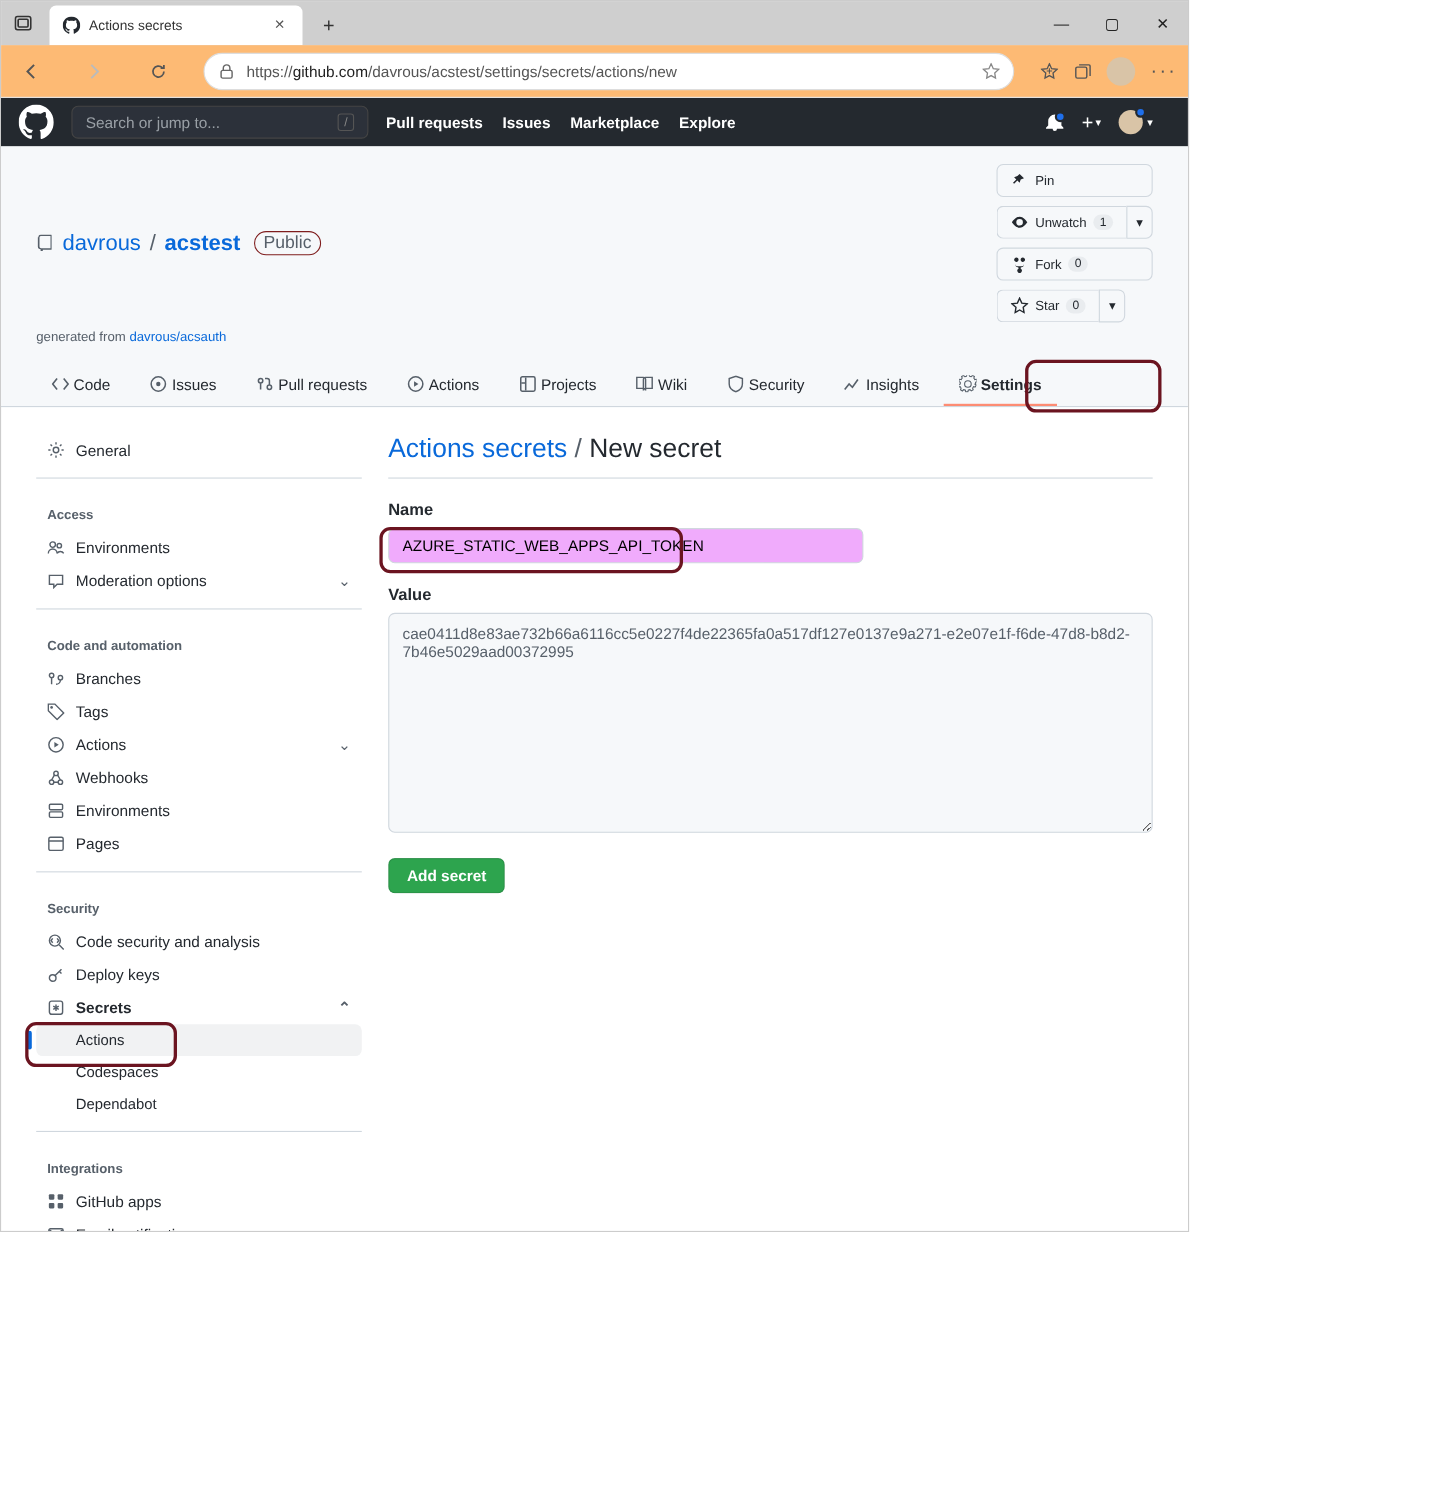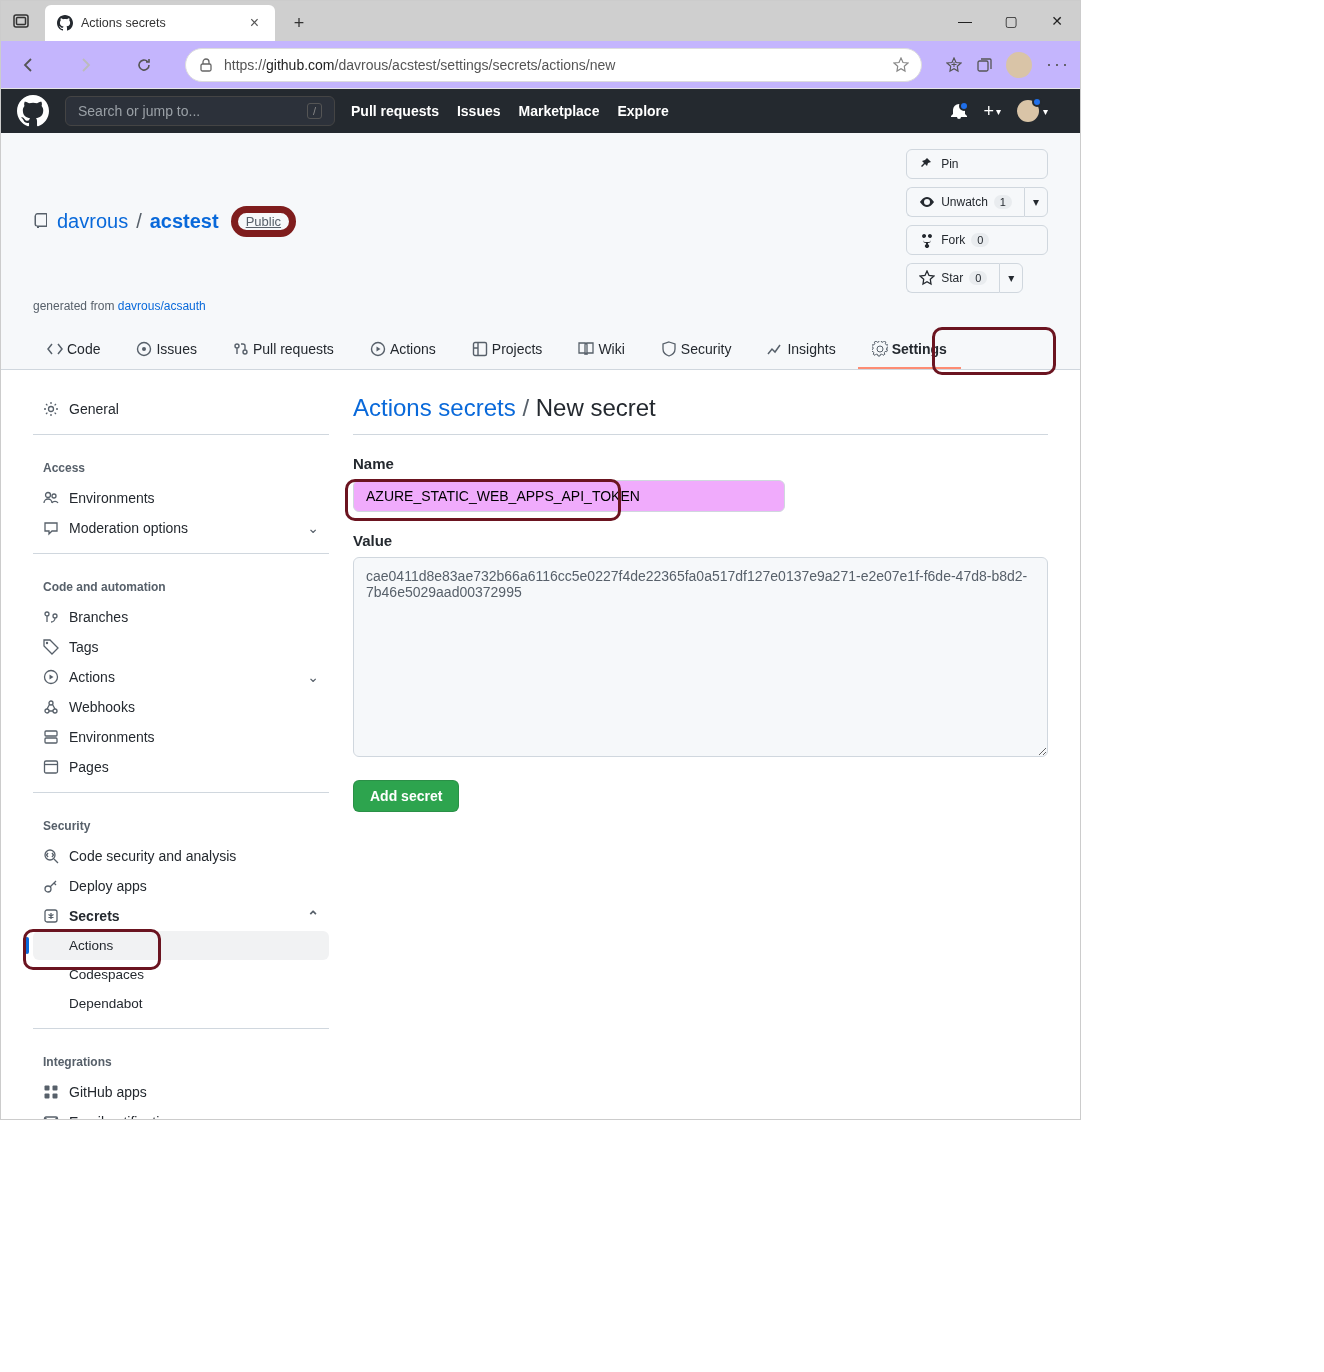--- a/index.html
+++ b/index.html
@@ -5,21 +5,21 @@
   * { box-sizing: border-box; }
   body { margin:0; font-family:-apple-system,Segoe UI,Helvetica,Arial,sans-serif; font-size:14px; color:#24292f; background:#fff; }
   .browser-chrome { background:#cfcfcf; height:40px; display:flex; align-items:flex-end; position:relative; }
   .tabs-icon { width:40px; height:40px; display:flex; align-items:center; justify-content:center; }
   .tab { background:#fff; height:36px; border-radius:6px 6px 0 0; display:flex; align-items:center; padding:0 12px; gap:8px; margin-left:4px; min-width:230px;}
   .tab-title { font-size:12.5px; color:#333; flex:1}
   .tab-close { font-size:16px; color:#555; padding:0 4px;}
   .new-tab { width:32px; height:32px; display:flex; align-items:center; justify-content:center; font-size:18px; color:#333; margin-left:8px; margin-bottom:2px;}
   .win-controls { position:absolute; right:0; top:0; display:flex; height:40px; }
   .win-btn { width:46px; display:flex; align-items:center; justify-content:center; font-size:14px; color:#222;}
-  .addr-bar { background:#c4b5fd; height:48px; display:flex; align-items:center; padding:0 10px; gap:24px; border-bottom:1px solid #e5e5e5;}
+  .addr-bar { background:#fdba74; height:48px; display:flex; align-items:center; padding:0 10px; gap:24px; border-bottom:1px solid #e5e5e5;}
   .nav-ic { width:34px; height:34px; display:flex; align-items:center; justify-content:center; color:#555; border-radius:4px;}
   .nav-ic.disabled{color:#bbb;}
   .url-box{ flex:1; background:#fff; border:1px solid #ddd; border-radius:18px; height:34px; display:flex; align-items:center; padding:0 12px; gap:10px;}
   .url-text{ font-size:14px; color:#555; display:flex;}
   .url-text .dom{color:#222;}
   .addr-right{display:flex;gap:14px;align-items:center;}
   .avatar-sm{width:26px;height:26px;border-radius:50%;background:#d9c4a7;}
   .gh-header{background:#24292f;color:#fff;height:44px;display:flex;align-items:center;padding:0 32px 0 16px;gap:16px;}
   .gh-logo{width:32px;height:32px;fill:#fff;}
   .search-box{background:#2c313a;border:1px solid #444;border-radius:6px;height:30px;width:270px;display:flex;align-items:center;padding:0 12px;color:#9aa0a6;font-size:14px;justify-content:space-between;}
@@ -30,21 +30,21 @@
   .bell-wrap{position:relative;}
   .blue-dot{position:absolute;top:-2px;right:-2px;width:10px;height:10px;border-radius:50%;background:#1f6feb;border:2px solid #24292f;}
   .plus-caret{display:flex;align-items:center;gap:2px;font-size:18px;}
   .hdr-avatar{width:22px;height:22px;border-radius:50%;background:#d9c4a7;position:relative;}
   .repo-head{padding:16px 32px 0 32px;background:#f6f8fa;border-bottom:1px solid #d0d7de;}
   .repo-title-row{display:flex;align-items:center;gap:8px;flex-wrap:wrap;}
   .repo-ic{color:#57606a;}
   .repo-link{color:#0969da;font-size:20px;}
   .repo-link.bold{font-weight:600;}
   .repo-slash{color:#57606a;font-size:20px;}
-  .visibility{border:7px solid #7f1d1d;border-radius:20px;font-size:13px;color:#57606a;padding:1px 8px;margin-left:4px;text-decoration:underline;}
+  .visibility{border:1px solid #7f1d1d;border-radius:20px;font-size:16px;color:#57606a;padding:1px 8px;margin-left:4px;}
   .gen-from{font-size:12px;color:#57606a;margin-top:6px;}
   .gen-from a{color:#0969da;text-decoration:none;}
   .repo-actions{margin-left:auto;display:flex;gap:8px;flex-direction:column;}
   .btn{background:#f6f8fa;border:1px solid #d0d7de;border-radius:6px;font-size:12px;padding:4px 12px;display:flex;align-items:center;gap:6px;color:#24292f;height:30px;}
   .count{background:#e9ecef;border-radius:10px;font-size:11px;padding:1px 6px;}
   .btn-group{display:flex;}
   .btn-group .btn:first-child{border-radius:6px 0 0 6px;border-right:none;}
   .btn-group .btn.caret{border-radius:0 6px 6px 0;padding:4px 8px;}
   .repo-tabs{display:flex;gap:8px;margin-top:18px;flex-wrap:wrap;}
   .repo-tab{padding:10px 14px;display:flex;align-items:center;gap:4px;font-size:14px;color:#24292f;border-bottom:2px solid transparent;}
@@ -367,21 +367,21 @@
               <circle cx="7" cy="7" r="5" fill="none" stroke="currentColor" stroke-width="1.3"></circle>
               <path d="M11 11l4 4M5 5l-1.5 2L5 9M9 5l1.5 2L9 9" fill="none" stroke="currentColor" stroke-width="1.3"></path>
             </svg>
             <span>Code security and analysis</span>
           </div>
     <div class="sb-item">
             <svg class="ic" viewBox="0 0 16 16">
               <circle cx="5" cy="11" r="3" fill="none" stroke="currentColor" stroke-width="1.3"></circle>
               <path d="M7 9l6-6M11 5l2 2" fill="none" stroke="currentColor" stroke-width="1.3"></path>
             </svg>
-            <span>Deploy apps</span>
+            <span>Deploy keys</span>
           </div>
     <div class="sb-item bold">
             <svg class="ic" viewBox="0 0 16 16">
               <rect x="2" y="2" width="12" height="12" rx="2" fill="none" stroke="currentColor" stroke-width="1.3"></rect>
               <path d="M8 5v6M5.5 6.5l5 3M10.5 6.5l-5 3" stroke="currentColor" stroke-width="1.3"></path>
             </svg>
             <span>Secrets</span>
             <span class="sb-caret">⌃</span>
           </div>
     <div class="sb-item sub active">

